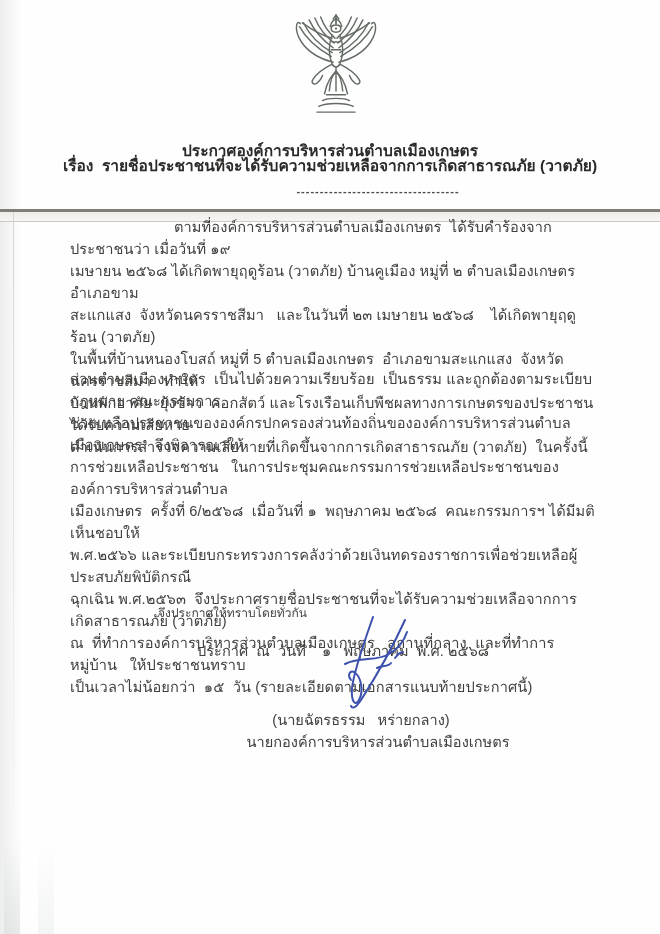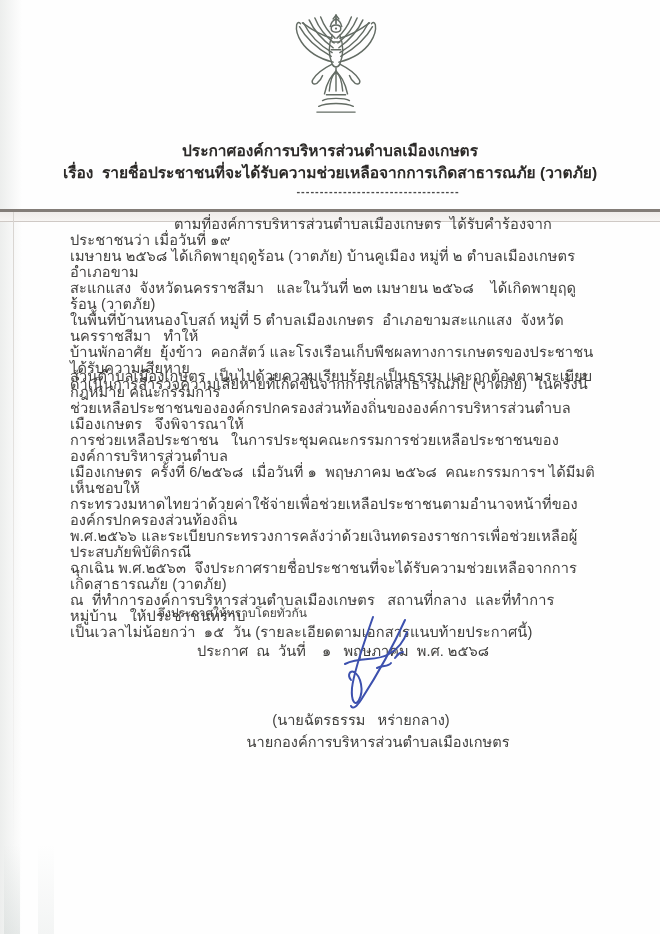--- a/index.html
+++ b/index.html
@@ -30,37 +30,37 @@
   .smudge.s2{left:38px;opacity:.5;}
 
   .emblem{position:absolute;left:288px;top:12px;width:96px;height:108px;}
 
   .title-line{
     position:absolute;left:0;right:0;text-align:center;
     font-weight:bold;font-size:15.5px;color:#2c2a28;
     white-space:pre-wrap;
   }
   .title-1{top:138px;}
-  .title-2{top:160px;}
+  .title-2{top:153px;}
   .dashes{
     position:absolute;left:0;right:0;top:185px;text-align:center;
     padding-left:96px;font-size:11px;letter-spacing:1px;color:#4a4a4a;
     font-weight:bold;
   }
 
   .scan-band{
     position:absolute;left:0;right:0;top:209px;height:9px;
     border-top:3px solid #837d78;
     border-bottom:1px solid #cfc9c5;
     background:linear-gradient(180deg,#efecea,#f7f5f3);
   }
 
   .para{
     position:absolute;left:70px;width:528px;
-    font-size:14.6px;line-height:16px;color:#403f3d;
+    font-size:14.6px;line-height:22px;color:#403f3d;
     letter-spacing:.1px;
   }
   .para .ln{white-space:pre-wrap;}
   .p1{top:216px;}
   .p2{top:368px;}
   .indent{text-indent:104px;}
 
   .closing{position:absolute;left:158px;top:603px;font-size:12px;white-space:pre-wrap;}
   .date-line{position:absolute;left:197px;top:639px;font-size:14.6px;white-space:pre-wrap;}
 
@@ -136,21 +136,20 @@
     <div class="ln">ในพื้นที่บ้านหนองโบสถ์ หมู่ที่ 5 ตำบลเมืองเกษตร  อำเภอขามสะแกแสง  จังหวัดนครราชสีมา   ทำให้</div>
     <div class="ln">บ้านพักอาศัย  ยุ้งข้าว  คอกสัตว์ และโรงเรือนเก็บพืชผลทางการเกษตรของประชาชนได้รับความเสียหาย</div>
     <div class="ln">ดำเนินการสำรวจความเสียหายที่เกิดขึ้นจากการเกิดสาธารณภัย (วาตภัย)  ในครั้งนี้</div>
   </div>
 
   <div class="para p2">
     <div class="ln">ส่วนตำบลเมืองเกษตร  เป็นไปด้วยความเรียบร้อย  เป็นธรรม และถูกต้องตามระเบียบกฎหมาย คณะกรรมการ</div>
     <div class="ln">ช่วยเหลือประชาชนขององค์กรปกครองส่วนท้องถิ่นขององค์การบริหารส่วนตำบลเมืองเกษตร   จึงพิจารณาให้</div>
     <div class="ln">การช่วยเหลือประชาชน   ในการประชุมคณะกรรมการช่วยเหลือประชาชนขององค์การบริหารส่วนตำบล</div>
     <div class="ln">เมืองเกษตร  ครั้งที่ 6/๒๕๖๘  เมื่อวันที่ ๑  พฤษภาคม ๒๕๖๘  คณะกรรมการฯ ได้มีมติเห็นชอบให้</div>
-    <div class="ln">กระทรวงมหาดไทยว่าด้วยค่าใช้จ่ายเพื่อช่วยเหลือประชาชนตามอำนาจหน้าที่ขององค์กรปกครองส่วนท้องถิ่น</div>
     <div class="ln">พ.ศ.๒๕๖๖ และระเบียบกระทรวงการคลังว่าด้วยเงินทดรองราชการเพื่อช่วยเหลือผู้ประสบภัยพิบัติกรณี</div>
     <div class="ln">ฉุกเฉิน พ.ศ.๒๕๖๓  จึงประกาศรายชื่อประชาชนที่จะได้รับความช่วยเหลือจากการเกิดสาธารณภัย (วาตภัย)</div>
     <div class="ln">ณ  ที่ทำการองค์การบริหารส่วนตำบลเมืองเกษตร   สถานที่กลาง  และที่ทำการหมู่บ้าน   ให้ประชาชนทราบ</div>
     <div class="ln">เป็นเวลาไม่น้อยกว่า  ๑๕  วัน (รายละเอียดตามเอกสารแนบท้ายประกาศนี้)</div>
   </div>
 
   <div class="closing">จึงประกาศให้ทราบโดยทั่วกัน</div>
   <div class="date-line">ประกาศ  ณ  วันที่    ๑   พฤษภาคม  พ.ศ. ๒๕๖๘</div>
 
   <svg class="signature" viewBox="0 0 124 104" aria-hidden="true">

